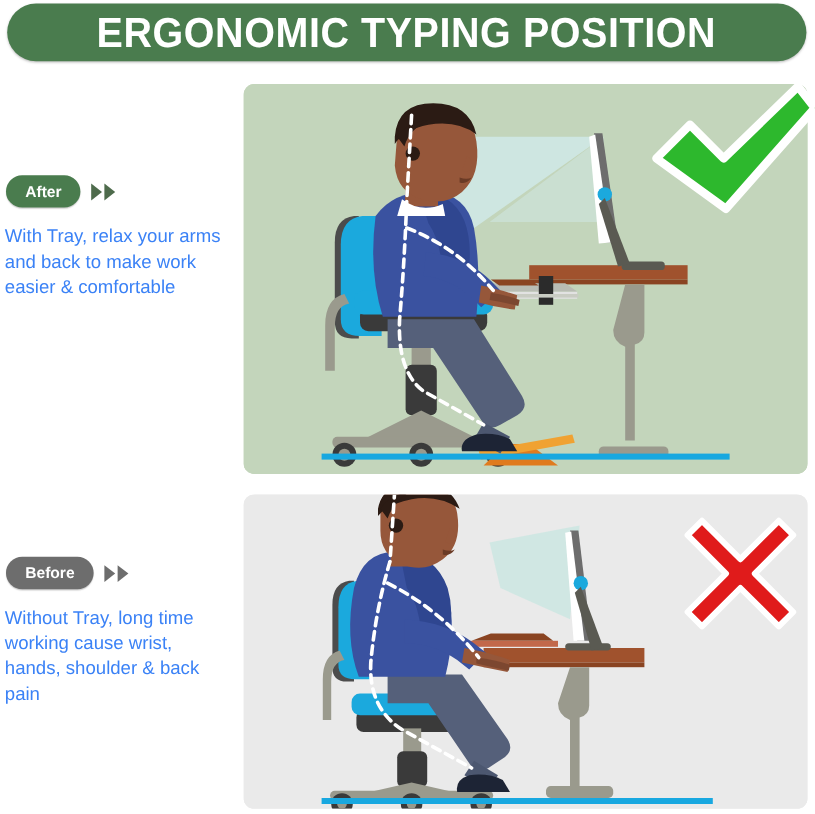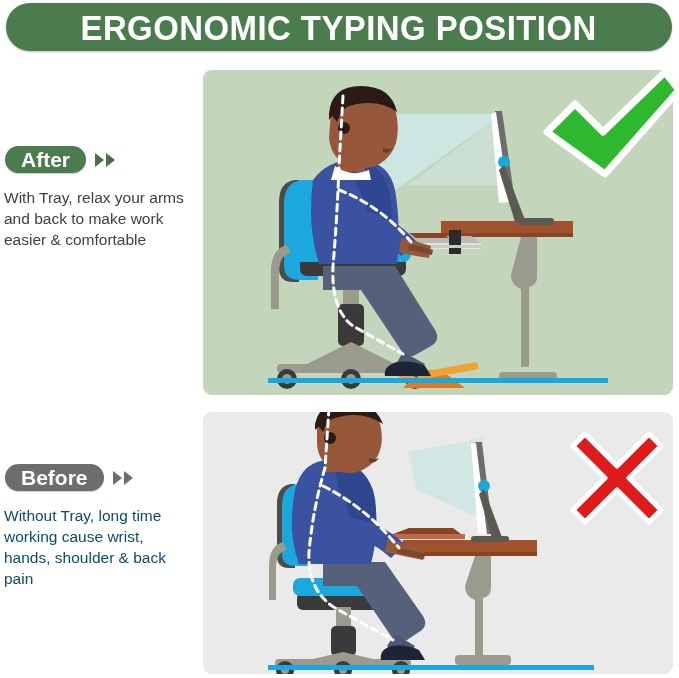--- a/index.html
+++ b/index.html
@@ -25,37 +25,37 @@
     white-space:nowrap;
   }
   
   .side-block{position:absolute; left:0; width:200px;}
   #after-block{top:146px;}
   #before-block{top:464px;}
   .tag-row{display:flex; align-items:center; gap:9px; padding-left:5px;}
   .pill{
     display:inline-flex; align-items:center; justify-content:center;
     height:27px; padding:0 16px; border-radius:14px;
-    color:#fff; font-size:21px; font-weight:bold;
+    color:#fff; font-size:13px; font-weight:bold;
     box-shadow:0 1px 1px rgba(0,0,0,.2);
   }
   .pill.green{background:#4a7c4e;}
   .pill.gray{background:#6d6d6d;}
   .arrows{display:flex; gap:2px; align-items:center;}
   .arrow{
     width:0;height:0;border-style:solid;
     border-width:7px 0 7px 9px;
   }
   .arrow.green{border-color:transparent transparent transparent #4e6b4c;}
   .arrow.gray{border-color:transparent transparent transparent #6d6d6d;}
   .body-copy{
     margin-top:14px; padding-left:4px; padding-right:8px;
-    font-size:15.5px; line-height:21px; color:#404040;
-  }
-  #before-block .body-copy{color:#0c4a6e;}
+    font-size:15.5px; line-height:21px; color:#3b82f6;
+  }
+  #before-block .body-copy{color:#3b82f6;}
   
   .panel{
     position:absolute; left:203px; width:470px;
     border-radius:9px; overflow:visible;
   }
   #panel-after{top:70px; height:325px; background:#c3d5bb;}
   #panel-before{top:412px; height:262px; background:#eaeaea;}
   .panel-clip{position:absolute; inset:0; border-radius:9px; overflow:hidden;}
   .panel svg{display:block;}
   .mark{position:absolute;}

